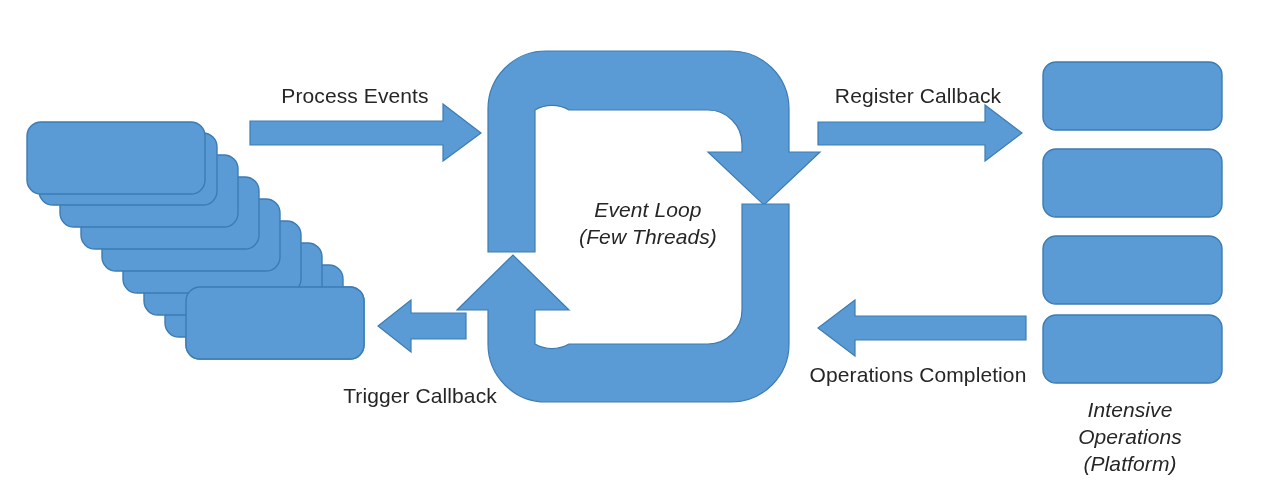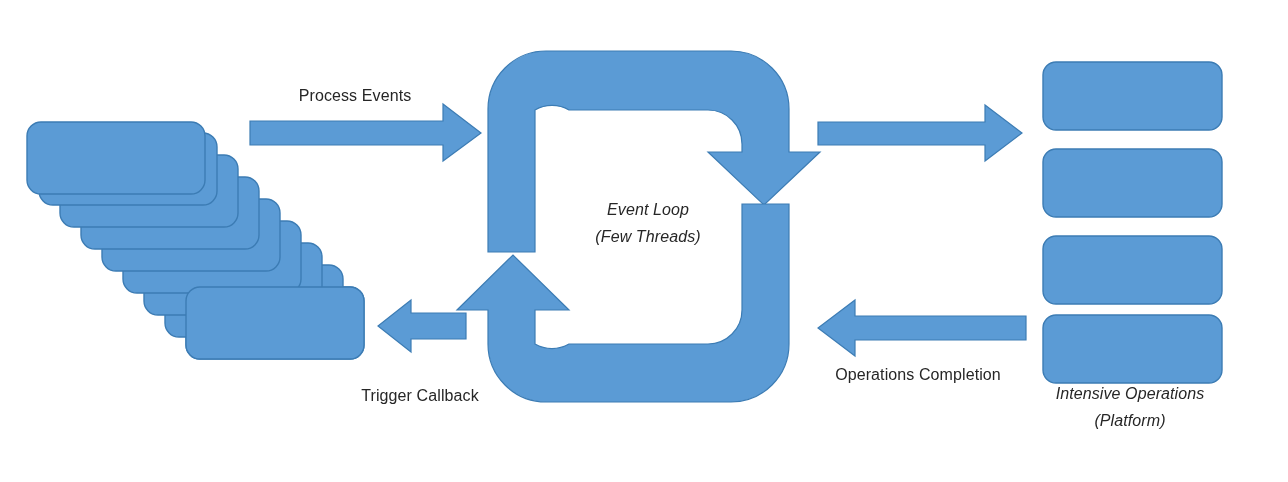--- a/index.html
+++ b/index.html
@@ -22,21 +22,21 @@
     position: absolute;
     left: 0;
     top: 0;
     width: 1288px;
     height: 482px;
   }
   .label {
     position: absolute;
     color: #262626;
     font-family: "Liberation Sans", sans-serif;
-    font-size: 16px;
+    font-size: 21px;
     line-height: 27px;
     white-space: pre;
     text-align: center;
     letter-spacing: 0.1px;
   }
   .label-center {
     transform: translateX(-50%);
   }
   .label-multiline {
     white-space: pre-line;
@@ -128,25 +128,26 @@
     <g fill="#5B9BD5" stroke="#3C7CB4" stroke-width="1.4">
       <rect x="1043" y="62" width="179" height="68" rx="13" ry="13"></rect>
       <rect x="1043" y="149" width="179" height="68" rx="13" ry="13"></rect>
       <rect x="1043" y="236" width="179" height="68" rx="13" ry="13"></rect>
       <rect x="1043" y="315" width="179" height="68" rx="13" ry="13"></rect>
     </g>
   </svg>
 
   <div class="label label-center" style="left:355px; top:82px;">Process Events</div>
 
+  <div class="label label-center" style="left:918px; top:82px;">Register Callback</div>
 
   <div class="label label-center" style="left:918px; top:361px;">Operations Completion</div>
 
   <div class="label label-center" style="left:420px; top:382px;">Trigger Callback</div>
 
   <div class="label label-center label-multiline" style="left:648px; top:196px;">Event Loop
 (Few Threads)</div>
 
 
-  <div class="label label-center label-multiline" style="left:1130px; top:380px;">Intensive Operations
+  <div class="label label-center label-multiline" style="left:1130px; top:396px;">Intensive Operations
 (Platform)</div>
 
 </div>
 
 </body></html>

